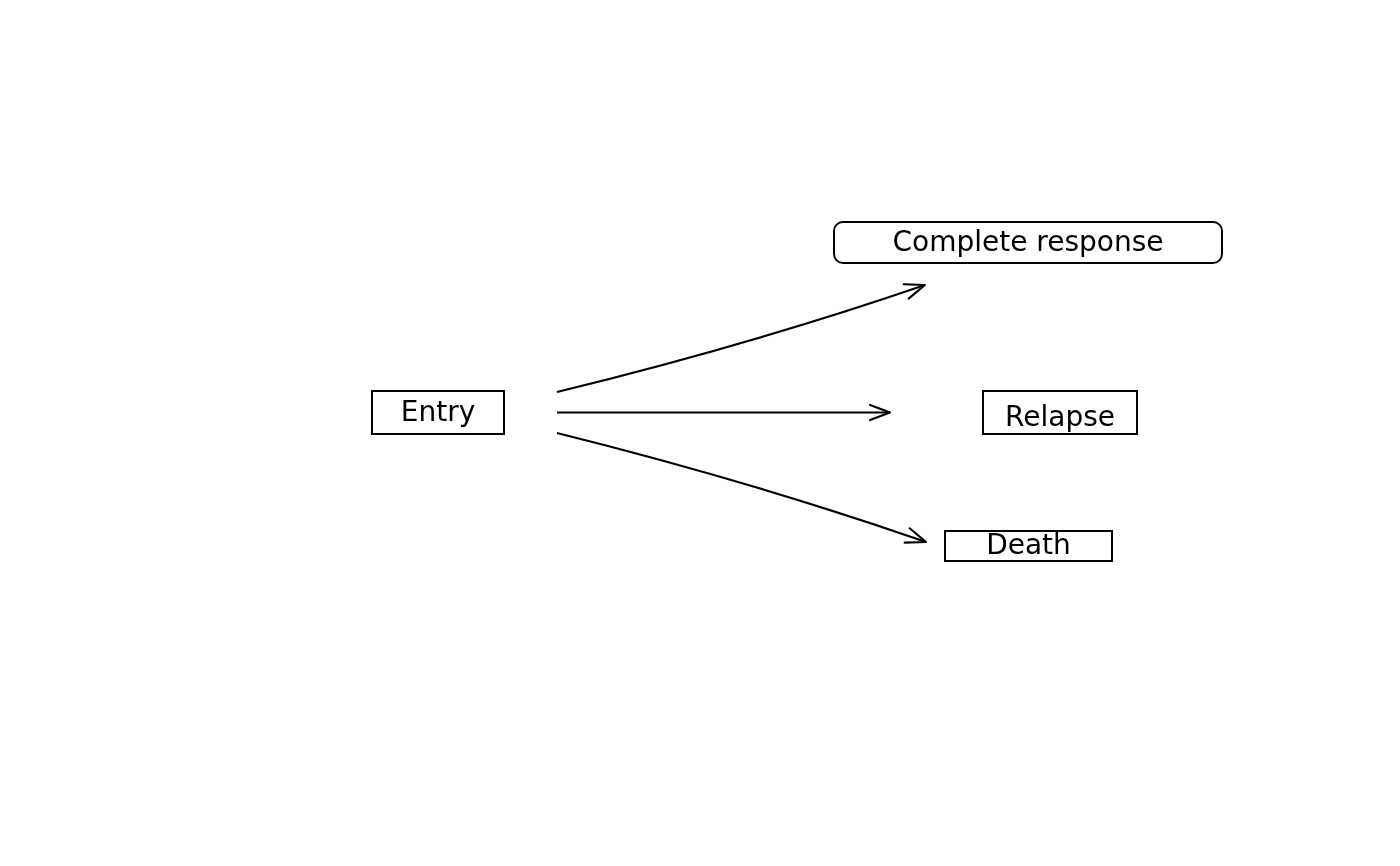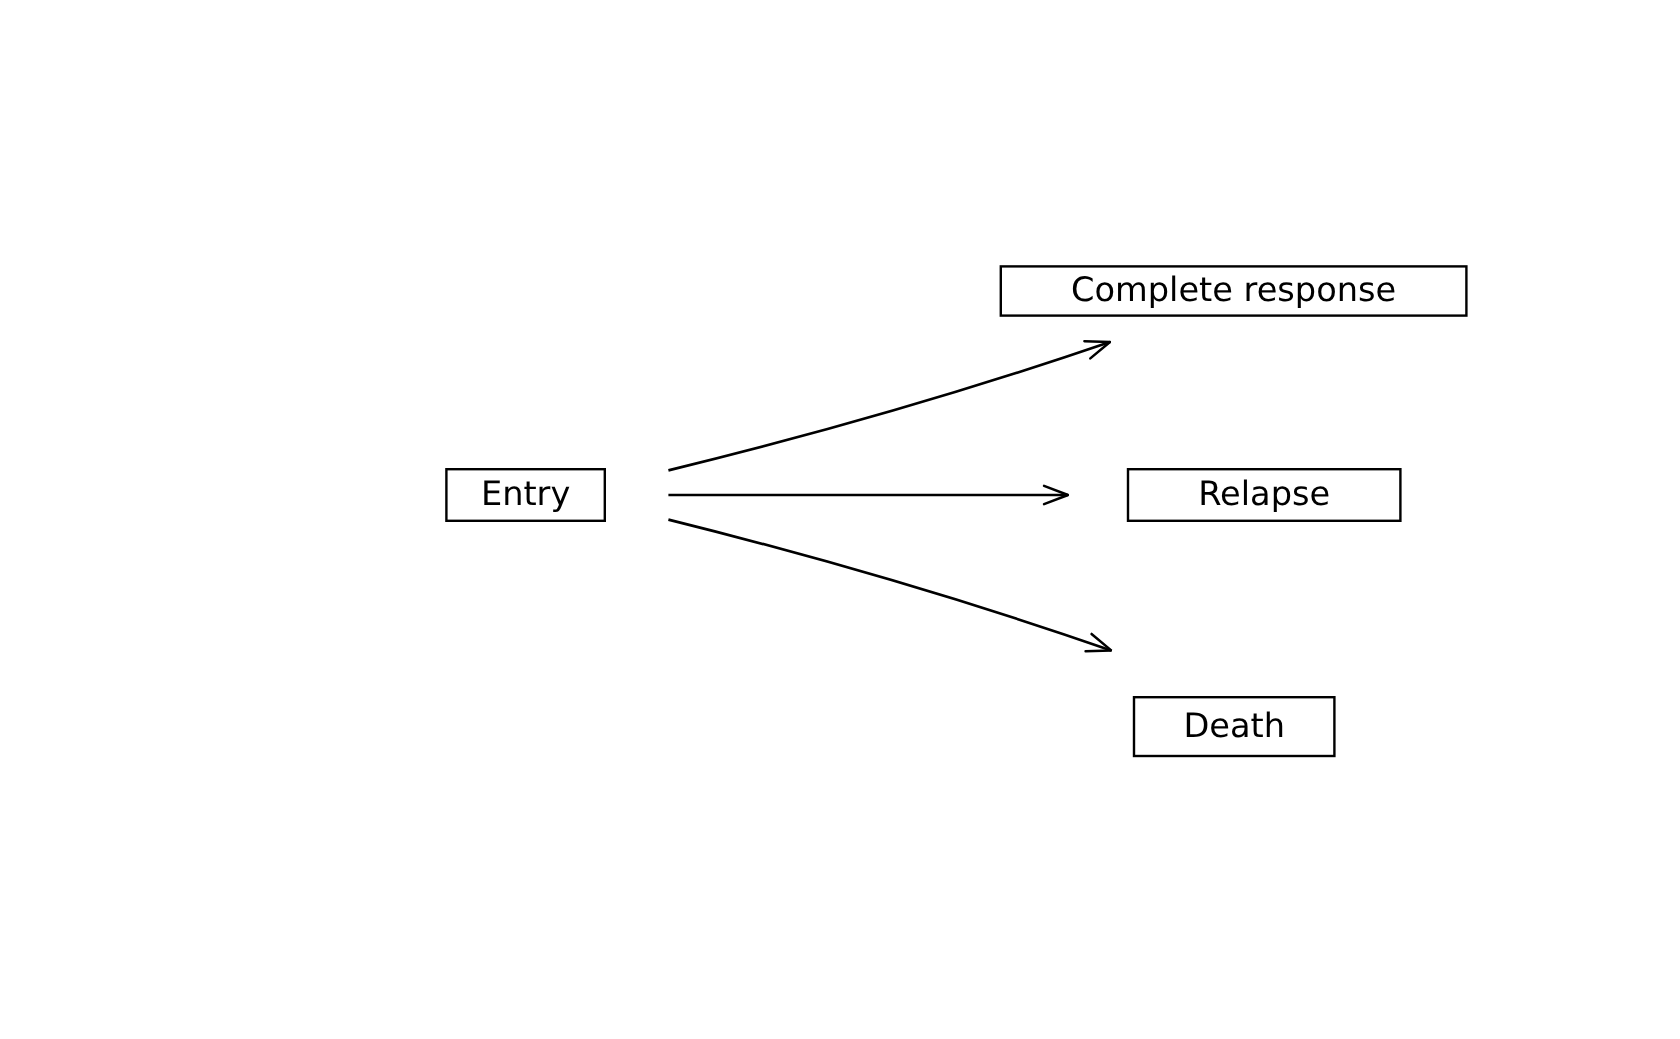--- a/index.html
+++ b/index.html
@@ -31,23 +31,23 @@
     display: flex;
     align-items: center;
     justify-content: center;
     font-size: 28px;
     color: #000000;
     white-space: nowrap;
     line-height: 1;
   }
   .node span { padding-bottom: 2px; }
   #node-entry             { left: 371px; top: 390px; width: 134px; height: 45px; }
-  #node-complete-response { left: 833px; top: 221px; width: 390px; height: 43px; }
-  #node-relapse           { left: 939px; top: 390px; width: 229px; height: 45px; }
-  #node-death             { left: 944px; top: 580px; width: 169px; height: 51px; justify-content: center; }
+  #node-complete-response { left: 833px; top: 221px; width: 390px; height: 43px; border-radius: 10px; }
+  #node-relapse           { left: 982px; top: 390px; width: 156px; height: 45px; align-items: flex-end; }
+  #node-death             { left: 944px; top: 530px; width: 169px; height: 32px; justify-content: center; }
 </style>
 </head>
 <body>
 
 <div id="canvas">
 
   <svg id="edges" viewBox="0 0 1400 866" xmlns="http://www.w3.org/2000/svg" aria-hidden="true">
     <defs>
       <marker id="arrowhead" viewBox="0 0 12 10" refX="11.5" refY="5" markerWidth="23" markerHeight="19" orient="auto" markerUnits="userSpaceOnUse">
         <path d="M1,1 L11.5,5 L1,9" fill="none" stroke="#000000" stroke-width="1.1" stroke-linecap="round" stroke-linejoin="round"></path>

